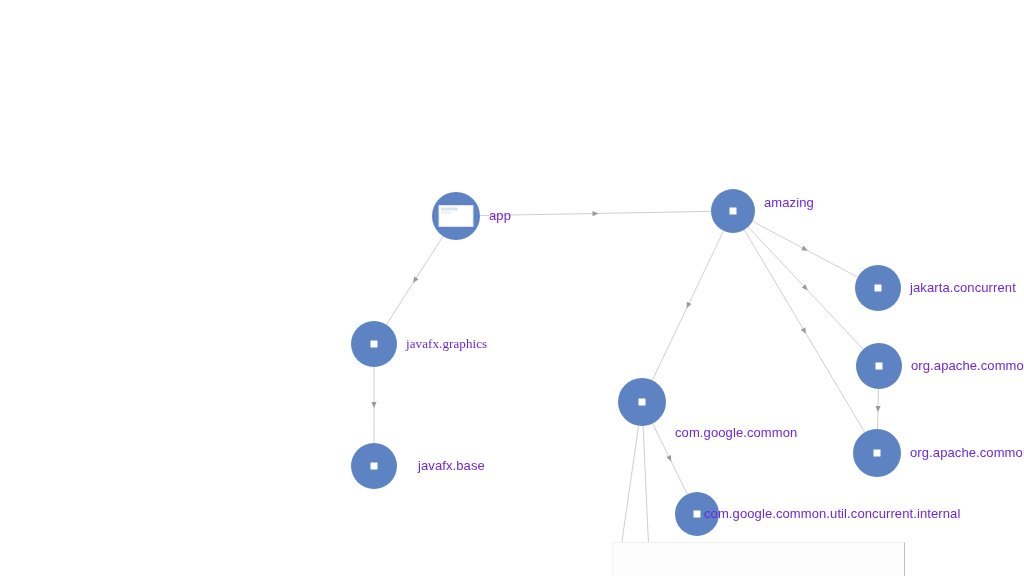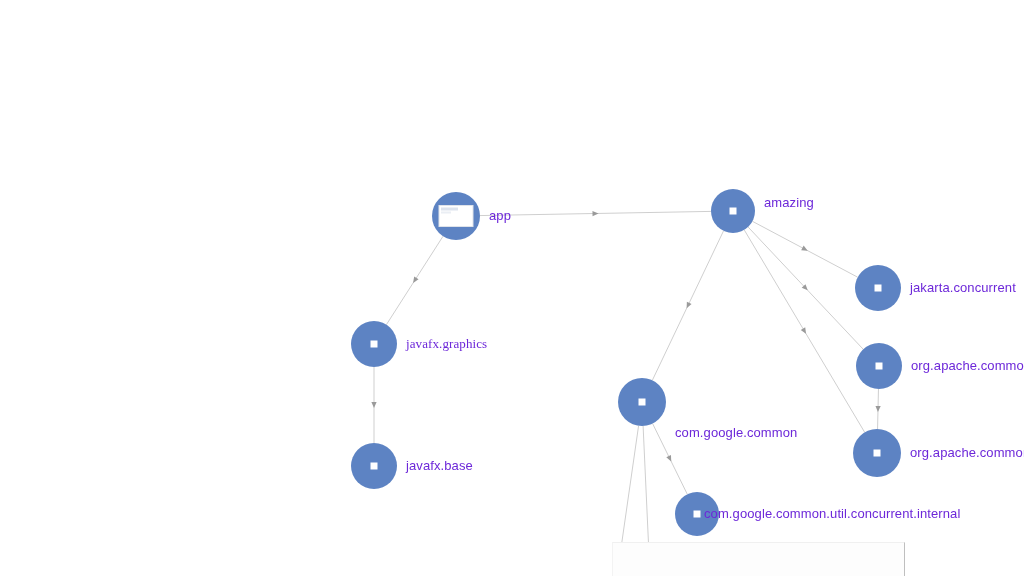--- a/index.html
+++ b/index.html
@@ -86,20 +86,20 @@
       <circle cx="697" cy="514" r="22" fill="#5d83c3"></circle>
       <rect x="693.5" y="510.5" width="7" height="7" fill="#ffffff"></rect>
     </g>
 </svg>
 
 <div id="bottom-panel" style="left: 612px; top: 542px; width: 291px; height: 34px;"></div>
 
 <div id="labels-layer">
     <div class="node-label" style="left: 489px; top: 209px;">app</div>
     <div class="node-label" style="left: 406px; top: 337px; font-family: Liberation Serif, serif;">javafx.graphics</div>
-    <div class="node-label" style="left: 406px; top: 459px; text-align: center;">javafx.base</div>
+    <div class="node-label" style="left: 418px; top: 459px; text-align: center;">javafx.base</div>
     <div class="node-label" style="left: 764px; top: 196px;">amazing</div>
     <div class="node-label" style="left: 910px; top: 281px;">jakarta.concurrent</div>
     <div class="node-label" style="left: 911px; top: 359px;">org.apache.common</div>
     <div class="node-label" style="left: 910px; top: 446px;">org.apache.commons</div>
     <div class="node-label" style="left: 675px; top: 410px; margin-top: 16px;">com.google.common</div>
     <div class="node-label" style="left: 704px; top: 507px;">com.google.common.util.concurrent.internal</div>
   </div>
 
 </body></html>

